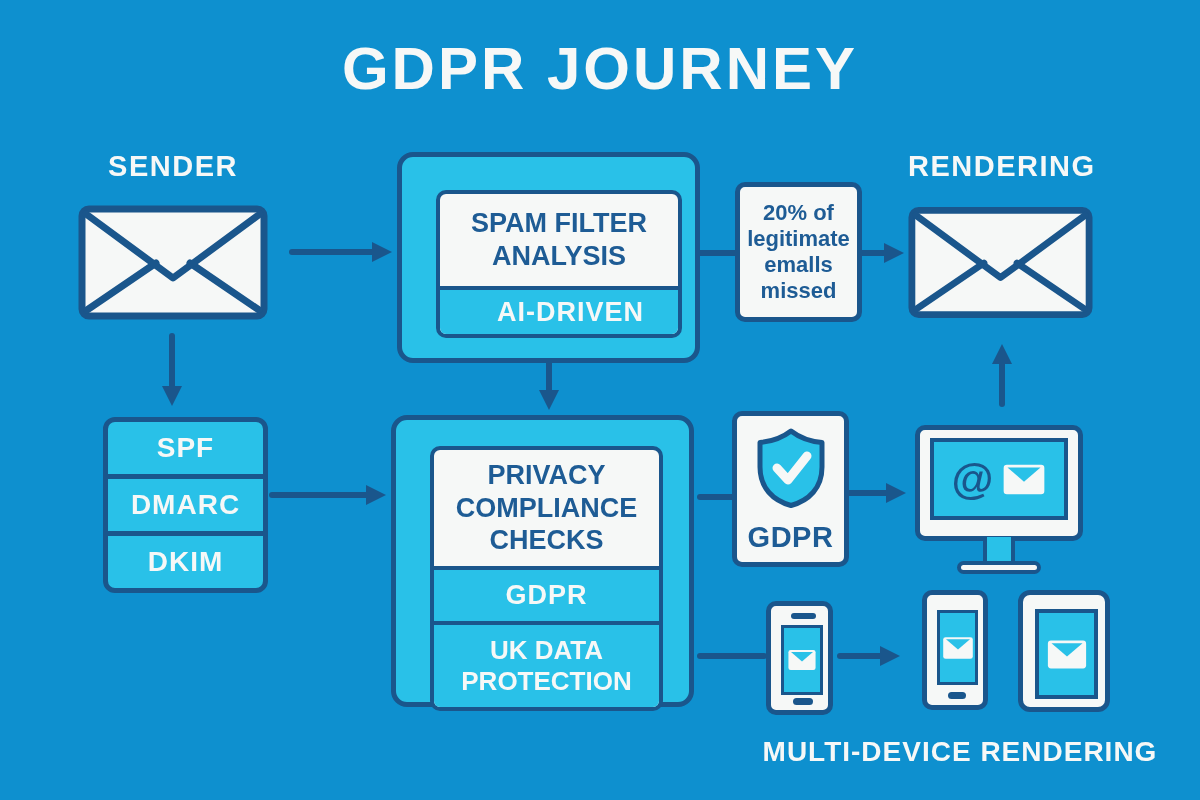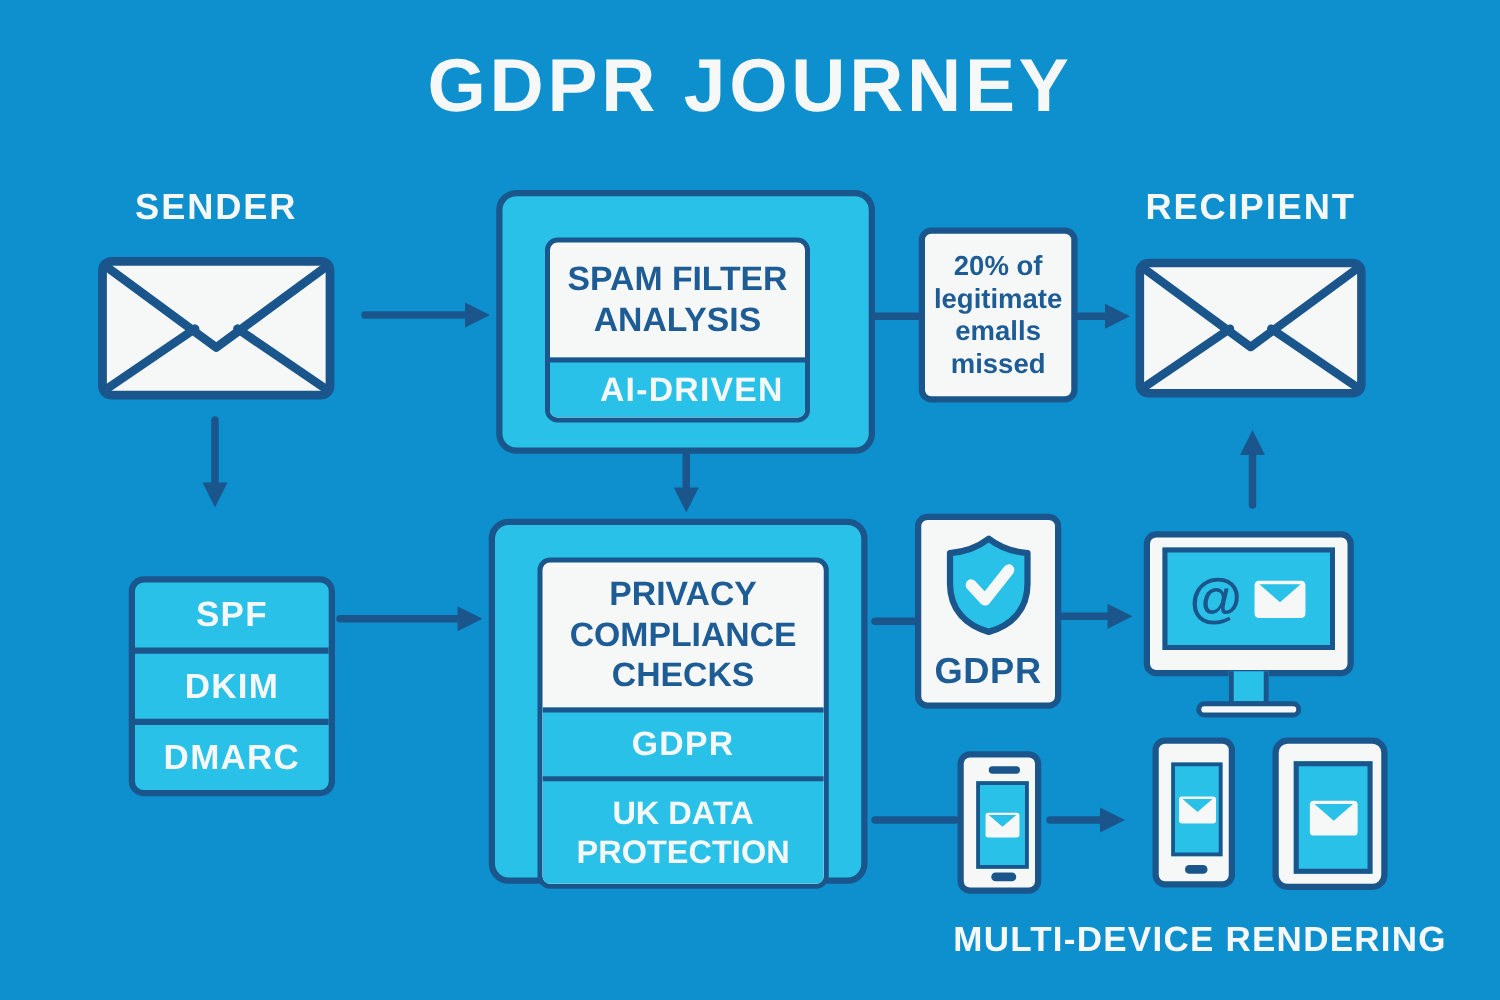--- a/index.html
+++ b/index.html
@@ -30,35 +30,35 @@
   .env .env-line{fill:none;stroke:var(--dark-blue);stroke-width:7;stroke-linejoin:round;stroke-linecap:round;}
 
   .outer-box{position:absolute;background:var(--cyan);border:5px solid var(--dark-blue);border-radius:16px;}
   .inner-box{position:absolute;border:4px solid var(--dark-blue);border-radius:10px;overflow:hidden;
     display:flex;flex-direction:column;background:var(--white);}
   .inner-top{flex:1;display:flex;align-items:center;justify-content:center;text-align:center;
     color:var(--text-dark);font-weight:800;font-size:27px;line-height:1.22;padding:4px 8px;}
   .inner-row{display:flex;align-items:center;justify-content:center;text-align:center;
     background:var(--cyan);color:var(--white);font-weight:800;border-top:4px solid var(--dark-blue);}
   .spam-box{left:397px;top:152px;width:303px;height:211px;}
-  .spam-box .inner-box{left:34px;top:33px;width:212px;height:148px;}
+  .spam-box .inner-box{left:34px;top:33px;width:246px;height:148px;}
   .spam-sub{height:48px;font-size:27px;letter-spacing:1px;padding-left:23px;}
   .privacy-box{left:391px;top:415px;width:303px;height:292px;}
   .privacy-box .inner-box{left:34px;top:26px;width:233px;height:265px;}
   .privacy-gdpr{height:55px;font-size:27px;letter-spacing:1px;}
   .privacy-uk{height:86px;font-size:26px;line-height:1.2;padding:18px 6px;}
 
   .note-box{position:absolute;left:735px;top:182px;width:127px;height:140px;
     background:var(--white);border:5px solid var(--dark-blue);border-radius:10px;
     display:flex;align-items:center;justify-content:center;text-align:center;
     color:var(--text-dark);font-weight:600;font-size:22px;line-height:1.18;padding:4px;}
 
   .auth-stack{position:absolute;left:103px;top:417px;width:165px;height:176px;
     border:5px solid var(--dark-blue);border-radius:12px;background:var(--cyan);
-    display:flex;flex-direction:column;overflow:hidden;margin-top:44px;}
+    display:flex;flex-direction:column;overflow:hidden;}
   .auth-row{flex:1;display:flex;align-items:center;justify-content:center;
     color:var(--white);font-size:28px;font-weight:800;letter-spacing:1px;}
   .auth-row + .auth-row{border-top:5px solid var(--dark-blue);}
 
   .gdpr-card{position:absolute;left:732px;top:411px;width:117px;height:156px;
     background:var(--white);border:5px solid var(--dark-blue);border-radius:10px;
     display:flex;flex-direction:column;align-items:center;justify-content:space-between;
     padding:11px 0 8px;}
   .shield-fill{fill:var(--cyan);stroke:var(--dark-blue);stroke-width:5;stroke-linejoin:round;}
   .shield-check{fill:none;stroke:var(--white);stroke-width:9;stroke-linecap:round;stroke-linejoin:round;}
@@ -147,42 +147,42 @@
     </g>
   </svg>
 
   <div class="section-label sender-label">SENDER</div>
   <svg class="env" style="left:78px;top:205px;" width="190" height="115" viewBox="0 0 190 115">
     <rect class="env-body" x="4" y="4" width="182" height="107" rx="7"></rect>
     <path class="env-line" d="M9,105 L78,58 M181,105 L112,58"></path>
     <path class="env-line" d="M8,9 L95,73 L182,9"></path>
   </svg>
 
-  <div class="section-label recipient-label">RECIPIENT</div>
+  <div class="section-label recipient-label">RENDERING</div>
   <svg class="env" style="left:908px;top:205px;" width="185" height="115" viewBox="0 0 190 115">
     <rect class="env-body" x="4" y="4" width="182" height="107" rx="7"></rect>
     <path class="env-line" d="M9,105 L78,58 M181,105 L112,58"></path>
     <path class="env-line" d="M8,9 L95,73 L182,9"></path>
   </svg>
 
   <div class="outer-box spam-box">
     <div class="inner-box">
       <div class="inner-top">SPAM FILTER ANALYSIS</div>
       <div class="inner-row spam-sub">AI-DRIVEN</div>
     </div>
   </div>
 
   <div class="note-box">
     <span>20% of legitimate emalls missed</span>
   </div>
 
   <div class="auth-stack">
     <div class="auth-row">SPF</div>
+    <div class="auth-row">DMARC</div>
     <div class="auth-row">DKIM</div>
-    <div class="auth-row">DMARC</div>
   </div>
 
   <div class="outer-box privacy-box">
     <div class="inner-box">
       <div class="inner-top">PRIVACY COMPLIANCE CHECKS</div>
       <div class="inner-row privacy-gdpr">GDPR</div>
       <div class="inner-row privacy-uk">UK DATA PROTECTION</div>
     </div>
   </div>
 

